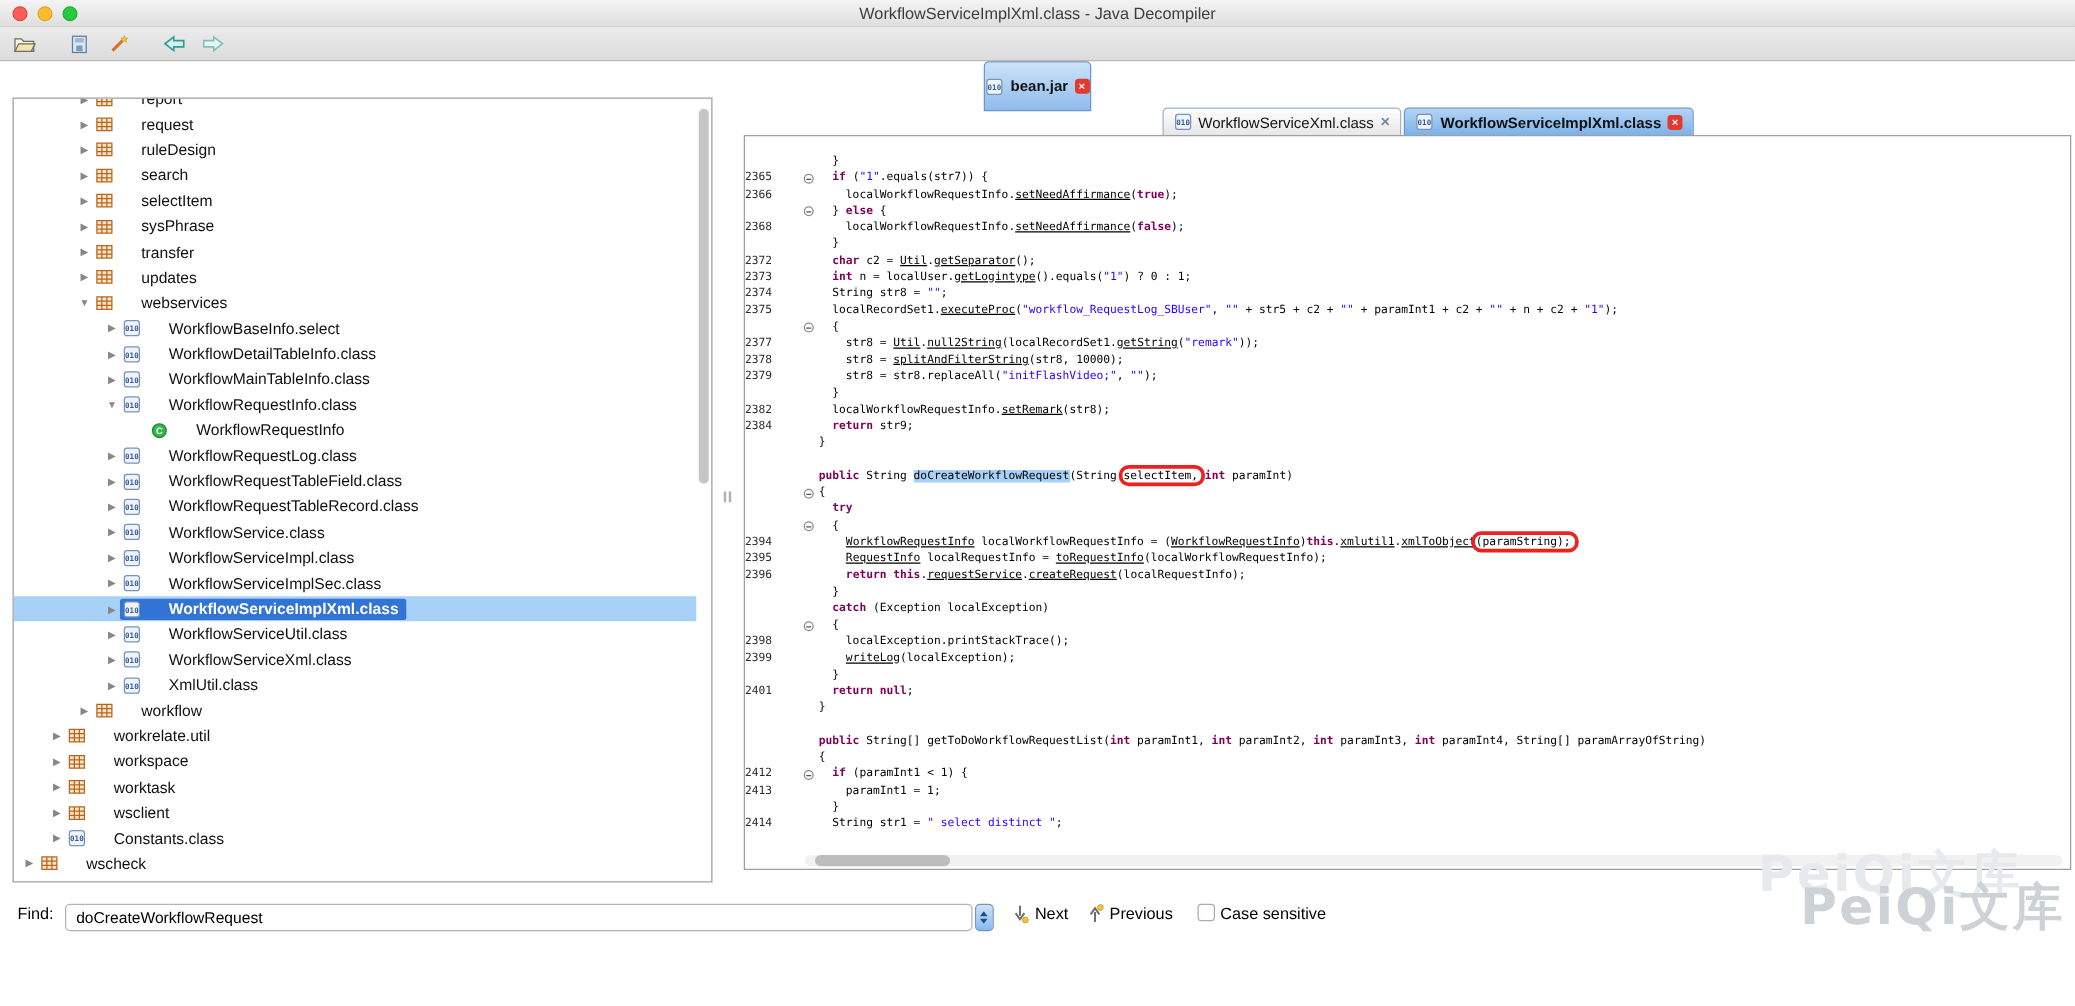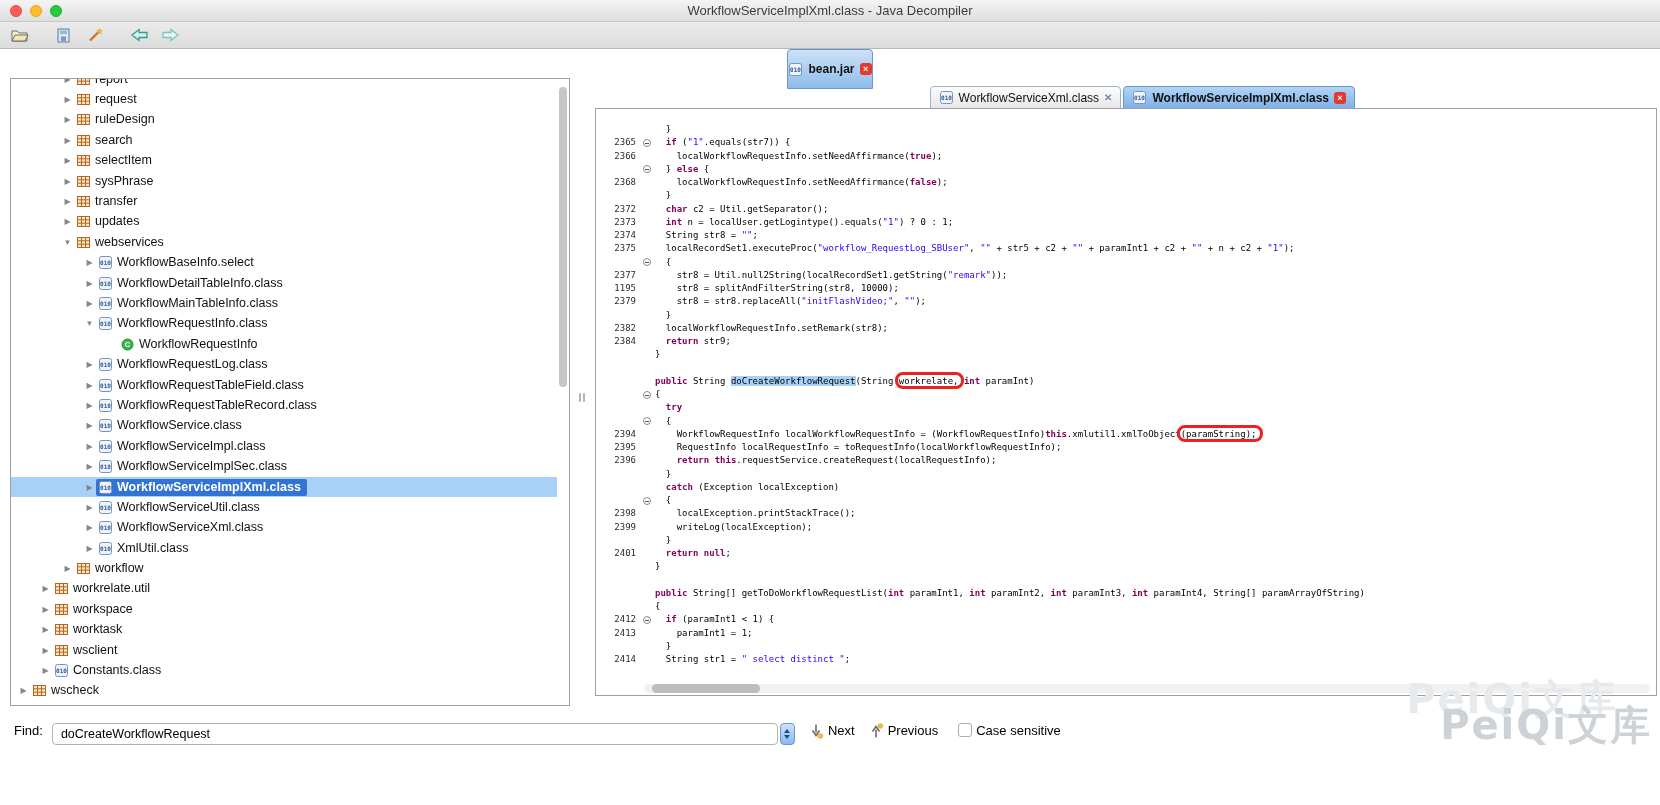--- a/index.html
+++ b/index.html
@@ -20,46 +20,46 @@
   
   .jarbar{position:absolute;left:0;top:49px;width:100%;height:23px;display:flex;justify-content:center}
   .jartab{display:flex;align-items:center;gap:5px;height:40px;padding:0 0;border:1px solid #6b96c8;border-radius:4px 4px 0 0;background:linear-gradient(#cce2f8,#8fbcec);font-size:12px;font-weight:bold;color:#111}
   .closebox{width:12px;height:12px;border-radius:3px;background:#e23b2e;color:#fff;font-size:9px;line-height:12px;text-align:center;font-weight:bold;display:inline-block}
 
   
   .treepanel{position:absolute;left:10px;top:78px;width:560px;height:628px;border:1px solid #9f9f9f;background:#fff;overflow:hidden}
   .tree{position:absolute;left:0;top:-10px;right:12px}
   .trow{display:flex;align-items:center;height:20.4px;font-size:12.5px;color:#111;white-space:nowrap}
   .arrow{width:13px;flex:0 0 13px;font-size:8px;color:#878787;text-align:center}
-  .twrap{display:flex;gap:4px;padding:1px 6px 1px 2px;border-radius:2px}
+  .twrap{display:flex;align-items:center;gap:22px;padding:1px 6px 1px 2px;border-radius:2px}
   .trow.sel .twrap{background:#3273d6}
   .trow.sel .tlabel{color:#fff;font-weight:bold}
   .ticon{width:15px;height:15px;display:inline-flex;flex:0 0 15px}
   .vscroll{position:absolute;right:2px;top:8px;width:8px;height:300px;background:#c6c6c6;border-radius:4px}
   .splitter{position:absolute;left:573px;top:390px;width:18px;height:14px;display:flex;gap:2px;align-items:center;justify-content:center}
   .splitter i{width:2px;height:9px;background:#b2b2b2;border-radius:1px}
 
   
   .edittabs{position:absolute;top:86px;right:305px;height:23px;display:flex;gap:2px;align-items:flex-end}
   .etab{display:flex;align-items:center;gap:5px;height:23px;padding:0 8px;border:1px solid #9fb3c8;border-radius:4px 4px 0 0;background:linear-gradient(#fdfdfd,#e7e7e7);font-size:12px;color:#111}
   .etab.active{background:linear-gradient(#b3d4f5,#7db1e8);border-color:#6b96c8;font-weight:bold}
   .close-inactive{color:#6f8aa5;font-size:10px;font-weight:bold}
 
   
   .editorpanel{position:absolute;left:595px;top:108px;width:1062px;height:588px;border:1px solid #9f9f9f;background:#fff;overflow:hidden}
   .code{position:absolute;left:0;top:14px;right:0;font-family:"DejaVu Sans Mono",monospace;font-size:9px;line-height:13.25px;color:#000}
   .cl{display:flex;height:13.25px;align-items:center}
-  .ln{flex:0 0 42px;text-align:right;color:#2a2a2a;padding-right:2px}
+  .ln{flex:0 0 42px;text-align:left;color:#2a2a2a;padding-right:2px}
   .fold{flex:0 0 17px;display:flex;align-items:center;justify-content:center}
   .fold i{width:8px;height:8px;border:1px solid #8a8a8a;border-radius:50%;background:#fff;position:relative;display:block}
   .fold i::after{content:"";position:absolute;left:1px;top:3px;width:4px;height:1px;background:#555}
   .ct{white-space:pre}
   .tk-k{color:#7f0055;font-weight:bold}
   .tk-s{color:#2a00ff}
-  .tk-u{}
+  .tk-u{text-decoration:underline}
   .sel{background:#a8d1f7}
   .box{position:relative}
   .box::after{content:"";position:absolute;left:-4px;right:-6px;top:-3.5px;bottom:-3.5px;border:3px solid #ec2222;border-radius:8px;pointer-events:none}
   .hscroll{position:absolute;left:48px;right:6px;bottom:2px;height:9px;background:#f1f1f1;border-radius:5px}
   .hthumb{position:absolute;left:8px;top:0;width:108px;height:9px;background:#bdbdbd;border-radius:5px}
 
   
   .findbar{position:absolute;left:0;top:723px;width:100%;height:26px;display:flex;align-items:flex-start;padding-left:14px;font-size:13px;color:#000}
   .findlabel{margin-right:9px}
   .findinput{width:726px;height:22px;border:1px solid #b3b3b3;border-radius:4px;padding:0 8px;font-size:12.5px;font-family:"Liberation Sans",sans-serif;color:#000;outline:none;background:#fff}
@@ -644,21 +644,21 @@
           <i></i>
         </span>
         <span class="ct"><span class="tk-p">  {</span></span>
       </div>
       <div class="cl">
         <span class="ln">2377</span>
         <span class="fold"></span>
         <span class="ct"><span class="tk-p">    str8 = </span><span class="tk-u">Util</span><span class="tk-p">.</span><span class="tk-u">null2String</span><span class="tk-p">(localRecordSet1.</span><span class="tk-u">getString</span><span class="tk-p">(</span><span class="tk-s">"remark"</span><span class="tk-p">));</span></span>
       </div>
       <div class="cl">
-        <span class="ln">1195</span>
+        <span class="ln">2378</span>
         <span class="fold"></span>
         <span class="ct"><span class="tk-p">    str8 = </span><span class="tk-u">splitAndFilterString</span><span class="tk-p">(str8, 10000);</span></span>
       </div>
       <div class="cl">
         <span class="ln">2379</span>
         <span class="fold"></span>
         <span class="ct"><span class="tk-p">    str8 = str8.replaceAll(</span><span class="tk-s">"initFlashVideo;"</span><span class="tk-p">, </span><span class="tk-s">""</span><span class="tk-p">);</span></span>
       </div>
       <div class="cl">
         <span class="ln"></span>
@@ -681,21 +681,21 @@
         <span class="ct"><span class="tk-p">}</span></span>
       </div>
       <div class="cl">
         <span class="ln"></span>
         <span class="fold"></span>
         <span class="ct"></span>
       </div>
       <div class="cl">
         <span class="ln"></span>
         <span class="fold"></span>
-        <span class="ct"><span class="tk-k">public</span><span class="tk-p"> String </span><span class="tk-p sel">doCreateWorkflowRequest</span><span class="tk-p">(String </span><span class="tk-p box">workrelate,</span><span class="tk-p"> </span><span class="tk-k">int</span><span class="tk-p"> paramInt)</span></span>
+        <span class="ct"><span class="tk-k">public</span><span class="tk-p"> String </span><span class="tk-p sel">doCreateWorkflowRequest</span><span class="tk-p">(String </span><span class="tk-p box">selectItem,</span><span class="tk-p"> </span><span class="tk-k">int</span><span class="tk-p"> paramInt)</span></span>
       </div>
       <div class="cl">
         <span class="ln"></span>
         <span class="fold">
           <i></i>
         </span>
         <span class="ct"><span class="tk-p">{</span></span>
       </div>
       <div class="cl">
         <span class="ln"></span>

